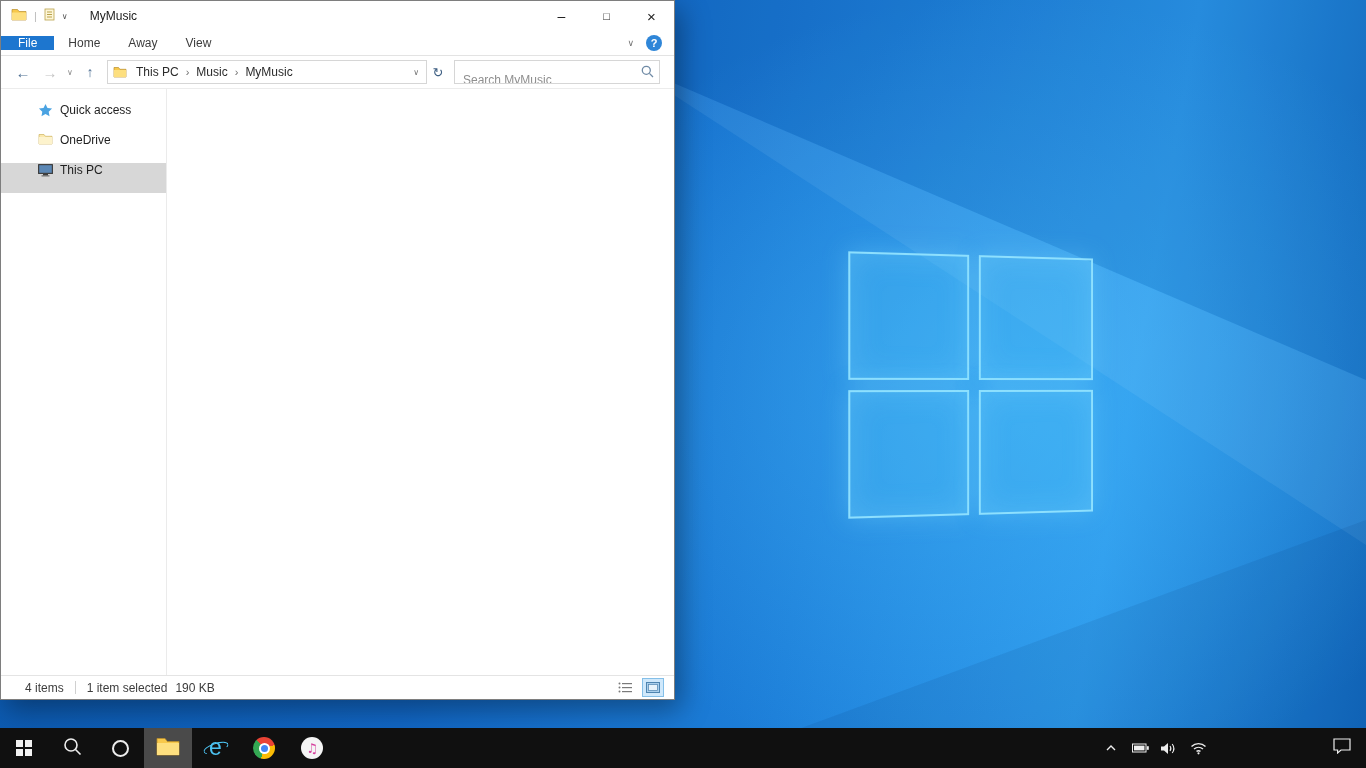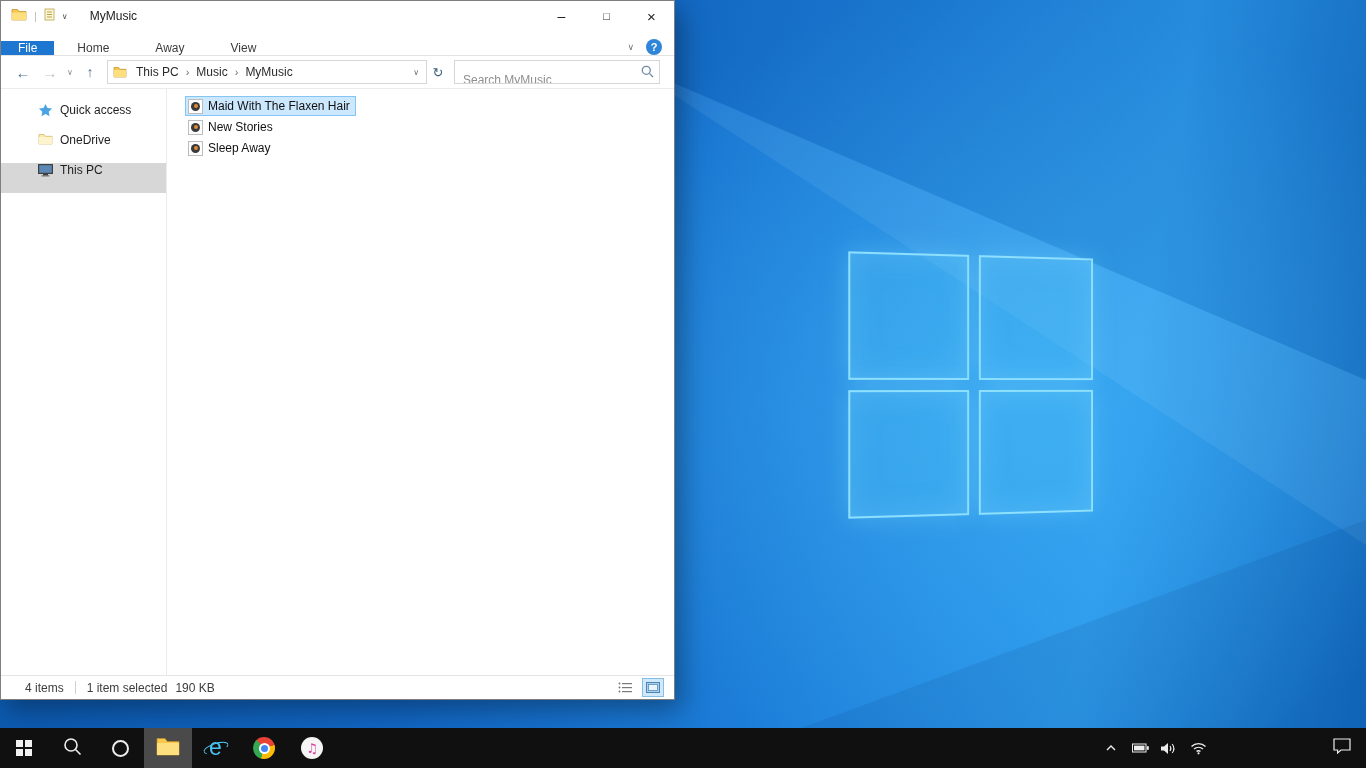--- a/index.html
+++ b/index.html
@@ -36,22 +36,22 @@
   }
   .titlebar { height:30px; display:flex; align-items:center; flex:0 0 30px; }
   .qat { display:flex; align-items:center; gap:7px; padding-left:10px; }
   .qat .sep { color:#b9b9b9; font-size:11px; }
   .qat .chev { color:#555; font-size:8px; }
   .title-text { margin-left:22px; font-size:12px; color:#1a1a1a; }
   .win-controls { margin-left:auto; display:flex; height:30px; }
   .win-ctrl { width:45px; height:30px; display:flex; align-items:center; justify-content:center; color:#222; cursor:default; }
   .win-ctrl.min { font-size:14px; } .win-ctrl.max { font-size:11px; } .win-ctrl.close { font-size:15px; }
 
-  .ribbon-tabs { height:25px; flex:0 0 25px; display:flex; align-items:flex-end; border-bottom:1px solid #e3e3e3; }
-  .tab { display:flex; align-items:center; padding:0 23px; color:#3c3c3c; }
+  .ribbon-tabs { height:25px; flex:0 0 25px; display:flex; align-items:center; border-bottom:1px solid #e3e3e3; }
+  .tab { display:flex; align-items:center; padding:0 14px; color:#3c3c3c; }
   .tab.file { background:#1d76cf; color:#fff; padding:0 17px; }
   .ribbon-right { margin-left:auto; display:flex; align-items:center; gap:12px; padding-right:12px; }
   .ribbon-collapse { color:#707070; font-size:9px; }
   .help-circle { width:16px; height:16px; border-radius:50%; background:#2f86d8; color:#fff; font-size:11px; font-weight:bold; display:flex; align-items:center; justify-content:center; }
 
   .nav-row { height:33px; flex:0 0 33px; display:flex; align-items:center; border-bottom:1px solid #ececec; }
   .nav-btn { display:flex; align-items:center; justify-content:center; height:26px; color:#5d5d5d; }
   .nav-back { width:28px; margin-left:8px; font-size:15px; color:#4e6f93; }
   .nav-fwd  { width:26px; font-size:15px; color:#c3c3c3; }
   .nav-chev { width:14px; font-size:8px; color:#8a8a8a; }
@@ -227,42 +227,20 @@
                 <rect x="1" y="1" width="15" height="10" rx="0.5" fill="#3f3f3f"></rect>
                 <rect x="2.2" y="2.2" width="12.6" height="7.6" fill="#5b87b5"></rect>
                 <rect x="6" y="11" width="5" height="1.4" fill="#3f3f3f"></rect>
                 <rect x="4.5" y="12.4" width="8" height="1" fill="#5a5a5a"></rect>
               </svg>
           </span>
           <span class="lbl">This PC</span>
         </div>
       </div>
 
-      <div class="file-area">
-        <div class="file-list">
-          <div class="file-row selected">
-            <span class="audio-icon">
-                <span class="disc"></span>
-              </span>
-            <span class="name">Maid With The Flaxen Hair</span>
-          </div>
-          <div class="file-row">
-            <span class="audio-icon">
-                <span class="disc"></span>
-              </span>
-            <span class="name">New Stories</span>
-          </div>
-          <div class="file-row">
-            <span class="audio-icon">
-                <span class="disc"></span>
-              </span>
-            <span class="name">Sleep Away</span>
-          </div>
-        </div>
-      </div>
     </div>
 
     <div class="status-bar">
       <span>4 items</span>
       <span class="sb-sep"></span>
       <span>1 item selected</span>
       <span class="sb-size">190 KB</span>
       <div class="view-btns">
         <div class="view-btn">
           <svg width="14" height="11" viewBox="0 0 14 11">

